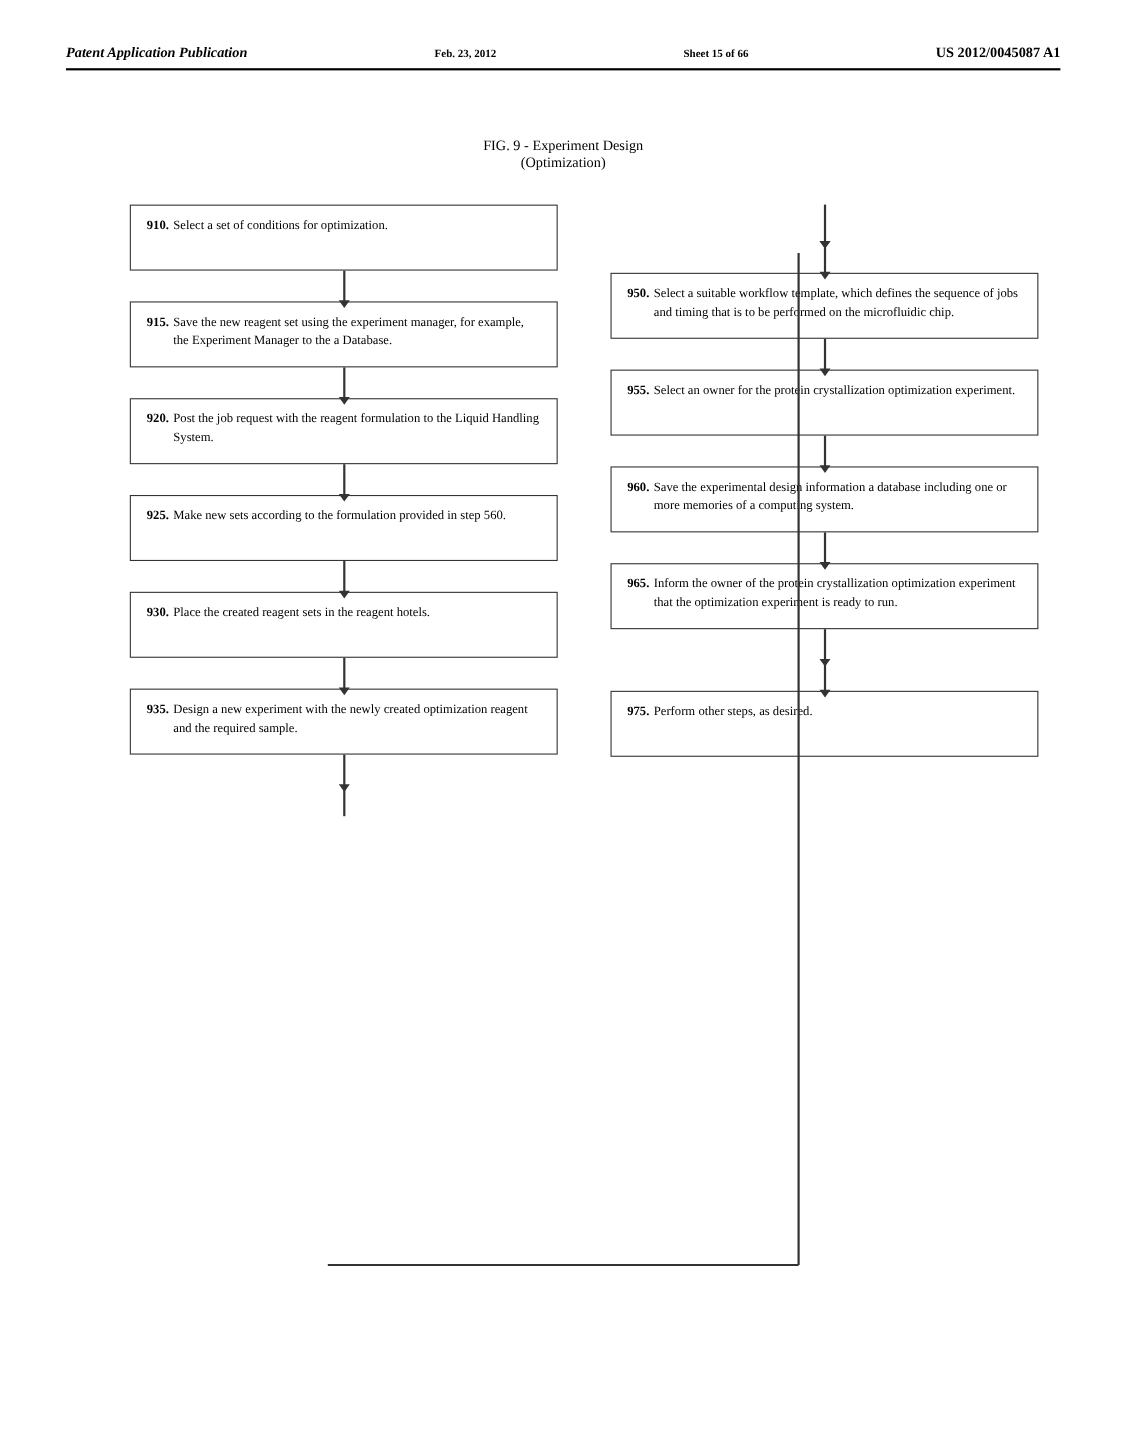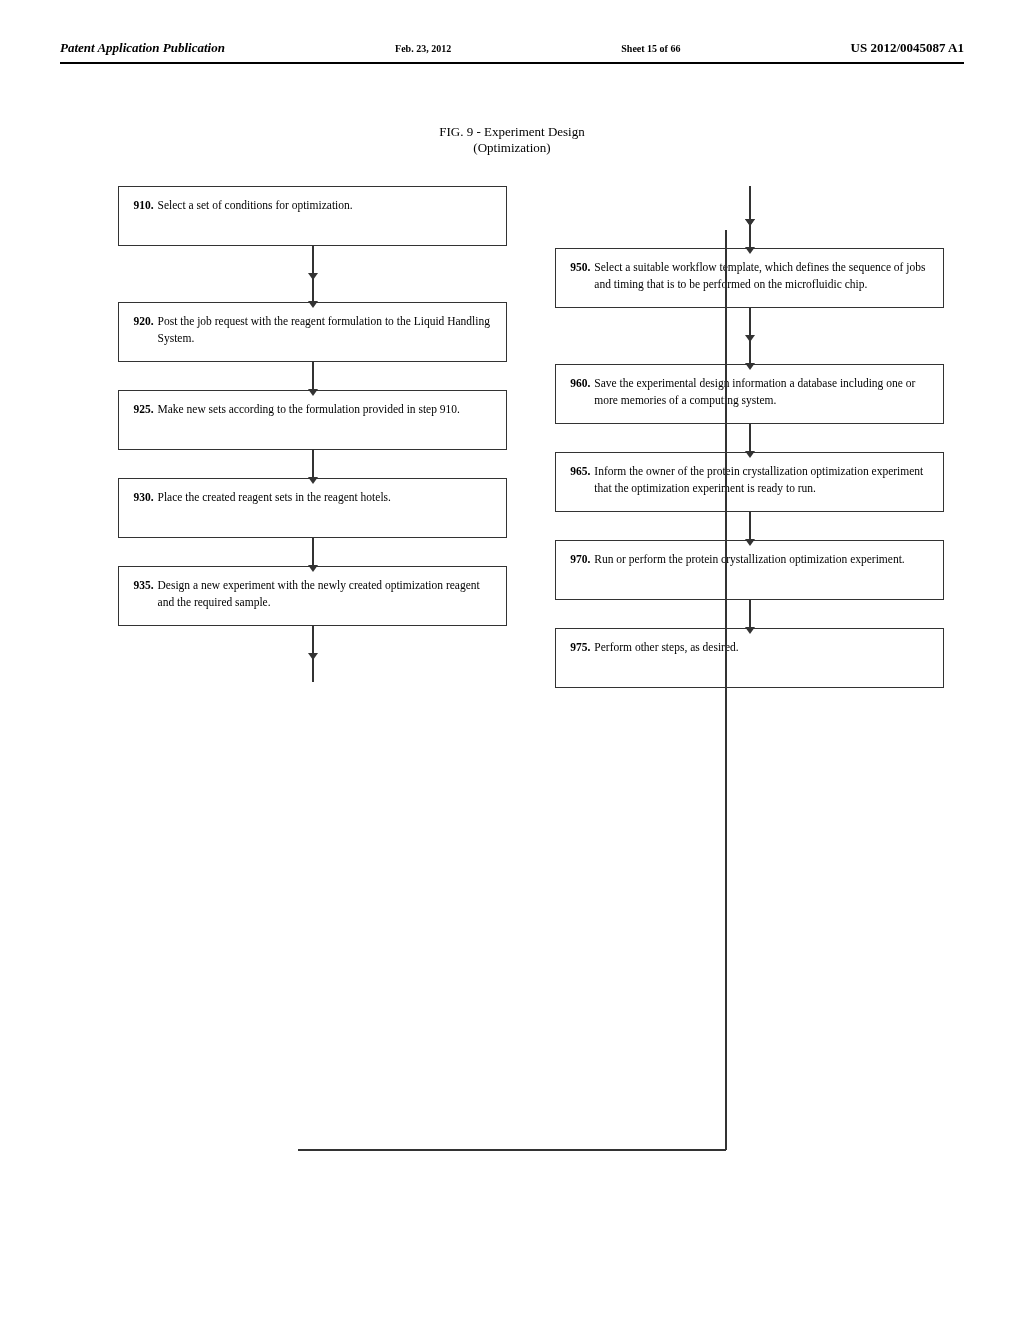--- a/index.html
+++ b/index.html
@@ -134,31 +134,35 @@
   <div class="diagram-container">
 
     <div class="column">
 
       <div class="flow-box">
         <span class="step-num">910.</span>
         <span>Select a set of conditions for optimization.</span>
       </div>
       <div class="arrow-down"></div>
 
+      <div class="flow-box">
+        <span class="step-num">915.</span>
+        <span>Save the new reagent set using the experiment manager, for example, the Experiment Manager to the a Database.</span>
+      </div>
       <div class="arrow-down"></div>
 
       <div class="flow-box">
         <span class="step-num">920.</span>
         <span>Post the job request with the reagent formulation to the Liquid Handling System.</span>
       </div>
       <div class="arrow-down"></div>
 
       <div class="flow-box">
         <span class="step-num">925.</span>
-        <span>Make new sets according to the formulation provided in step 910.</span>
+        <span>Make new sets according to the formulation provided in step 560.</span>
       </div>
       <div class="arrow-down"></div>
 
       <div class="flow-box">
         <span class="step-num">930.</span>
         <span>Place the created reagent sets in the reagent hotels.</span>
       </div>
       <div class="arrow-down"></div>
 
       <div class="flow-box">
@@ -182,38 +186,38 @@
       </div>
 
       <div class="arrow-down"></div>
 
       <div class="flow-box">
         <span class="step-num">950.</span>
         <span>Select a suitable workflow template, which defines the sequence of jobs and timing that is to be performed on the microfluidic chip.</span>
       </div>
       <div class="arrow-down"></div>
 
+      <div class="flow-box">
+        <span class="step-num">955.</span>
+        <span>Select an owner for the protein crystallization optimization experiment.</span>
+      </div>
       <div class="arrow-down"></div>
 
       <div class="flow-box">
         <span class="step-num">960.</span>
         <span>Save the experimental design information a database including one or more memories of a computing system.</span>
       </div>
       <div class="arrow-down"></div>
 
       <div class="flow-box">
         <span class="step-num">965.</span>
         <span>Inform the owner of the protein crystallization optimization experiment that the optimization experiment is ready to run.</span>
       </div>
       <div class="arrow-down"></div>
 
-      <div class="flow-box">
-        <span class="step-num">970.</span>
-        <span>Run or perform the protein crystallization optimization experiment.</span>
-      </div>
       <div class="arrow-down"></div>
 
       <div class="flow-box">
         <span class="step-num">975.</span>
         <span>Perform other steps, as desired.</span>
       </div>
     </div>
   </div>
 
   <div style="position: absolute; bottom: 0; left: 0; width: 100%; pointer-events: none;">

